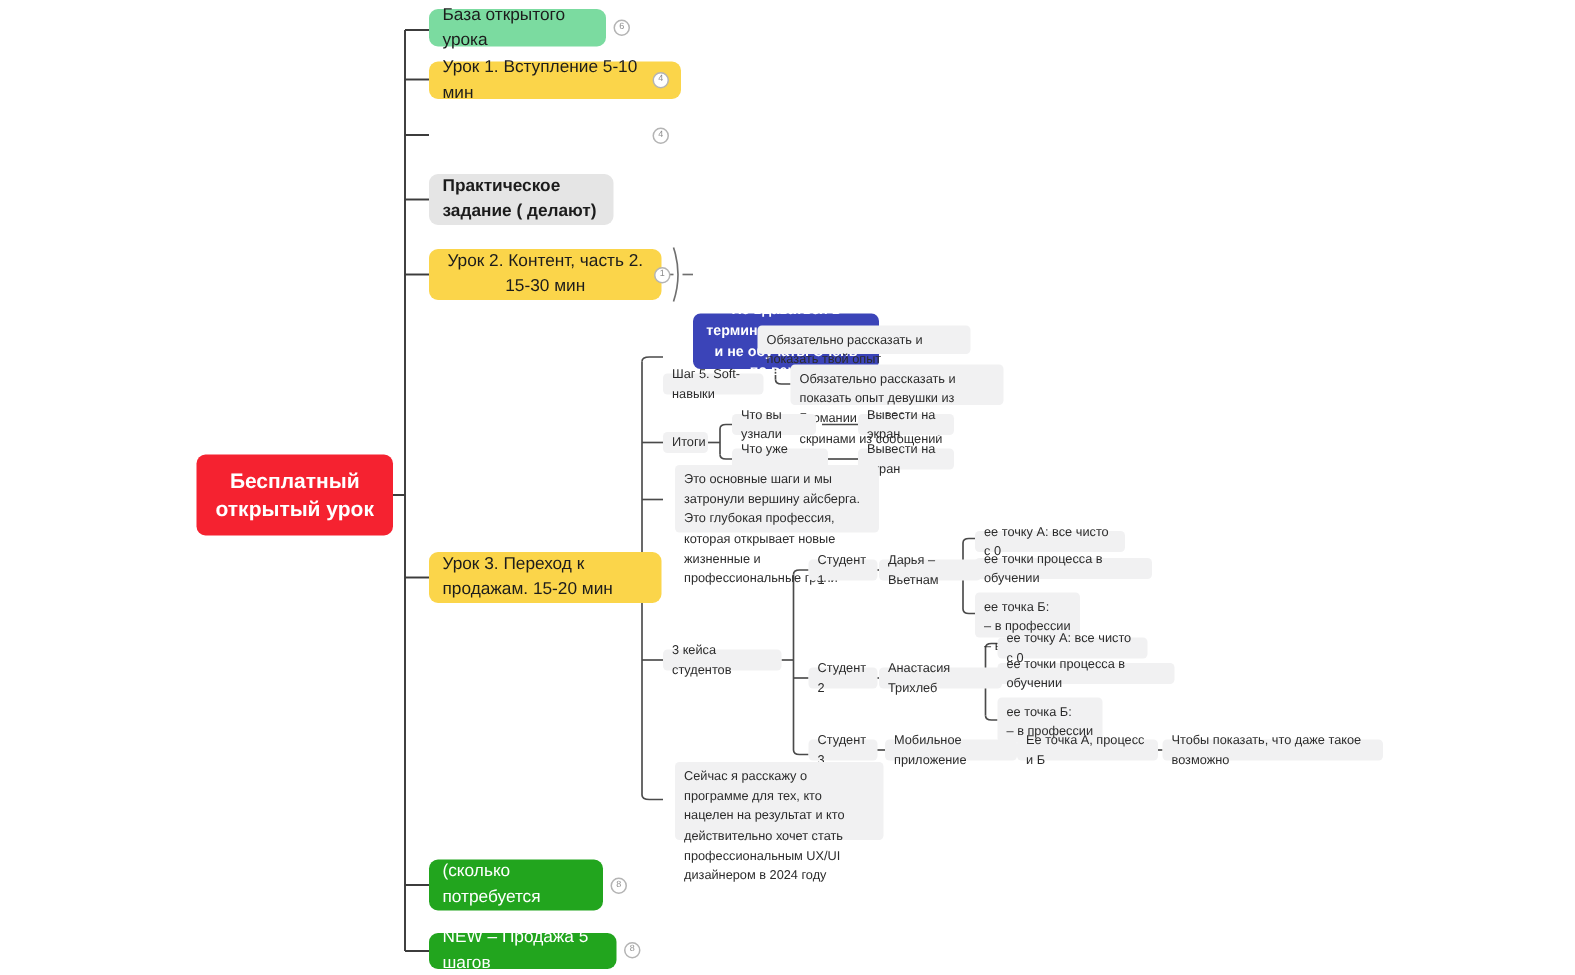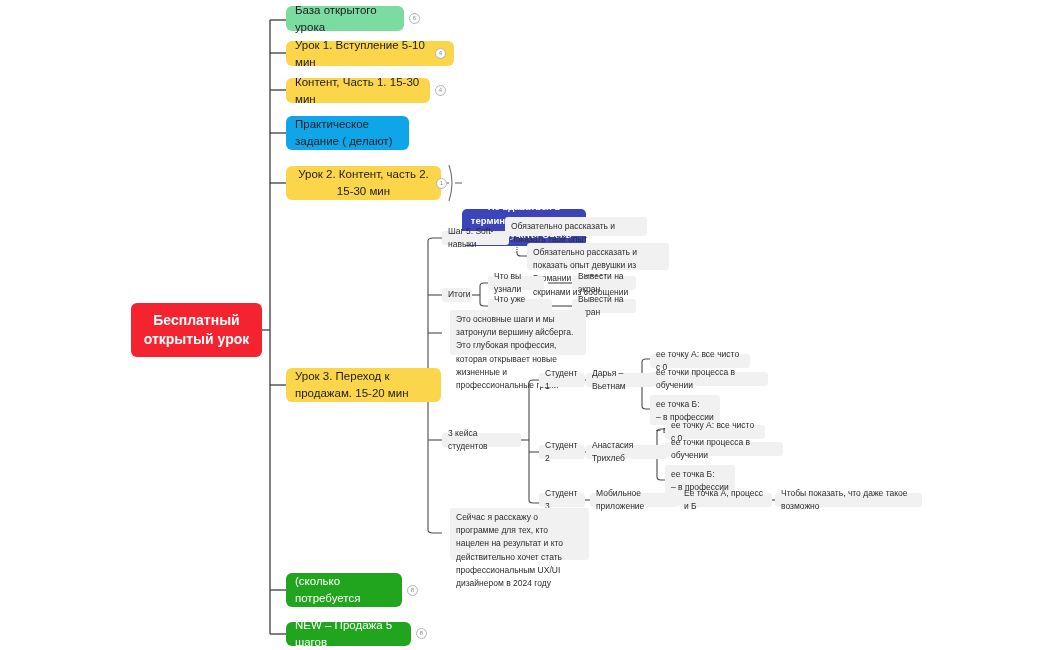--- a/index.html
+++ b/index.html
@@ -28,21 +28,21 @@
   
   .card {
     border-radius: 6px;
     font-size: 11.5px; line-height: 1.45;
     padding: 6px 9px;
     display: flex; align-items: center;
     color: #1c1c1c;
   }
   .card.green-light { background: #7BDBA0; }
   .card.yellow      { background: #FBD54A; }
-  .card.cyan        { background: #0ea5e9; }
+  .card.cyan        { background: #e5e5e5; font-weight: bold; }
   .card.green       { background: #22A51E; color: #ffffff; }
 
   
   .note-blue {
     background: #3B44B8; color: #ffffff;
     border-radius: 5px;
     font-size: 9.5px; font-weight: bold; line-height: 1.45;
     text-align: center;
     padding: 7px 8px;
     display: flex; align-items: center; justify-content: center; margin-top: 44px;
@@ -156,23 +156,20 @@
   <div class="node card green-light" style="left:286px; top:6px; width:118px; height:25px;">
     <span>База открытого урока</span>
   </div>
   <div class="badge" style="left:409px; top:13px;">6</div>
 
   <div class="node card yellow" style="left:286px; top:41px; width:168px; height:25px;">
     <span>Урок 1. Вступление 5-10 мин</span>
   </div>
   <div class="badge" style="left:435px; top:48px;">4</div>
 
-  <div class="node card yellow" style="left:286px; top:78px; width:144px; height:25px;">
-    <span>Контент, Часть 1. 15-30 мин</span>
-  </div>
   <div class="badge" style="left:435px; top:85px;">4</div>
 
   <div class="node card cyan" style="left:286px; top:116px; width:123px; height:34px;">
     <span>Практическое задание ( делают)</span>
   </div>
 
   <div class="node card yellow" style="left:286px; top:166px; width:155px; height:34px;text-align:center;">
     <span>Урок 2. Контент, часть 2. 15-30 мин</span>
   </div>
   <div class="badge" style="left:436px; top:178px;">1</div>
@@ -188,21 +185,21 @@
   <div class="node card green" style="left:286px; top:573px; width:116px; height:34px;">
     <span>Продажа. (сколько потребуется времени)</span>
   </div>
   <div class="badge" style="left:407px; top:585px;">8</div>
 
   <div class="node card green" style="left:286px; top:622px; width:125px; height:24px;">
     <span>NEW – Продажа 5 шагов</span>
   </div>
   <div class="badge" style="left:416px; top:628px;">8</div>
 
-  <div class="node pill" style="left:442px; top:231px; width:67px; height:14px;">
+  <div class="node pill" style="left:442px; top:249px; width:67px; height:14px;">
     <span>Шаг 5. Soft-навыки</span>
   </div>
   <div class="node pill block" style="left:505px; top:217px; width:142px; height:19px;">
     <span>Обязательно рассказать и показать твой опыт</span>
   </div>
   <div class="node pill block" style="left:527px; top:243px; width:142px; height:27px;">
     <span>Обязательно рассказать и показать опыт девушки из Германии за $300/день скринами из сообщений</span>
   </div>
 
   <div class="node pill" style="left:442px; top:288px; width:30px; height:14px;">

